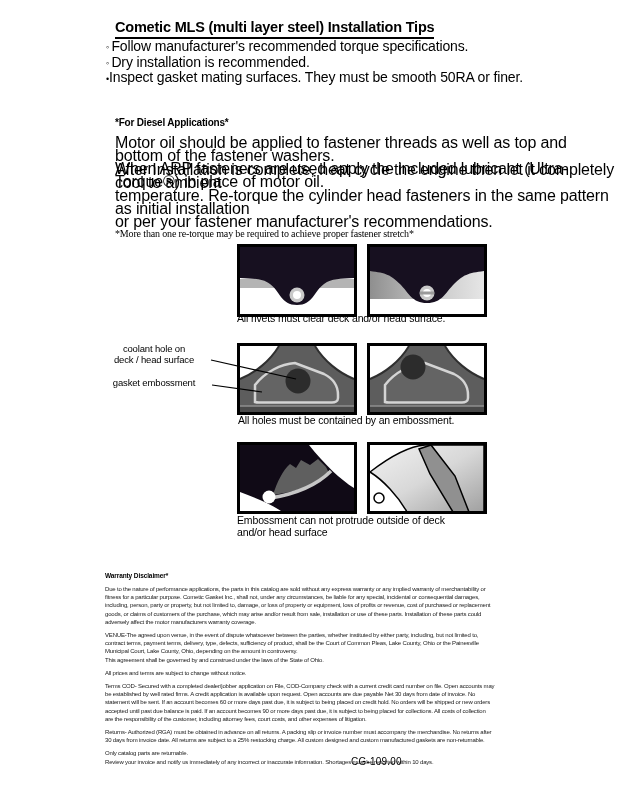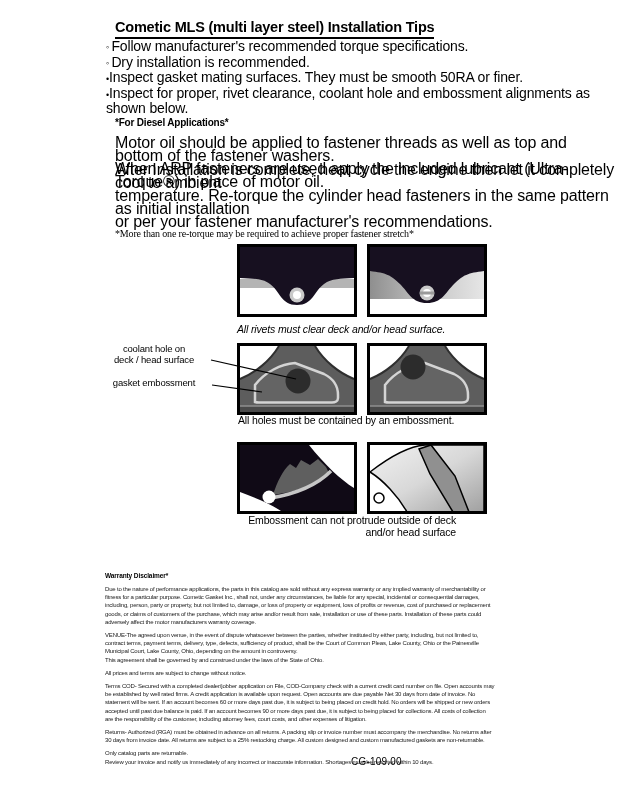--- a/index.html
+++ b/index.html
@@ -42,21 +42,20 @@
 <body>
 
 <div id="page">
 
   <div class="abs title">Cometic MLS (multi layer steel) Installation Tips</div>
 
   <div class="abs bullets">
     <div class="bullet">Follow manufacturer's recommended torque specifications.</div>
     <div class="bullet">Dry installation is recommended.</div>
     <div class="subbullet">Inspect gasket mating surfaces.  They must be smooth 50RA or finer.</div>
-    <div class="subbullet">Inspect for proper, rivet clearance, coolant hole and embossment alignments as shown below.</div>
   </div>
 
   <div class="abs h2">*For Diesel Applications*</div>
   <div class="abs para p1">Motor oil should be applied to fastener threads as well as top and bottom of the fastener washers.
 When ARP fasteners are used apply the included lubricant (Ultra-Torque®) in place of motor oil.</div>
   <div class="abs para p2">After Installation is complete, heat cycle the engine then let it completely cool to ambient
 temperature. Re-torque the cylinder head fasteners in the same pattern as initial installation
 or per your fastener manufacturer's recommendations.</div>
   <div class="abs note">*More than one re-torque may be required to achieve proper fastener stretch*</div>
 
@@ -86,21 +85,21 @@
       <rect x="3" y="3" width="114" height="67" fill="#ffffff"></rect>
       <rect x="3" y="27" width="114" height="28" fill="url(#gB)"></rect>
       <rect x="3" y="55" width="114" height="15" fill="#ffffff"></rect>
       <path d="M3,3 H117 V27 C101,29 96,31 87,40 C78,49 75,59 60,59 C45,59 42,49 33,40 C24,31 19,29 3,27 Z" fill="#171020"></path>
       <circle cx="60" cy="49" r="7.5" fill="#c9c9c9"></circle>
       <circle cx="60" cy="49" r="4" fill="#ffffff"></circle>
       <rect x="53" y="47.5" width="14" height="3" fill="#9a9a9a"></rect>
       <rect x="1.5" y="1.5" width="117" height="70" fill="none" stroke="#000000" stroke-width="3"></rect>
     </svg>
   </div>
-  <div class="abs caption" style="left:237px;top:324px;font-style:italic;">All rivets must clear deck and/or head surface.</div>
+  <div class="abs caption" style="left:237px;top:313px;">All rivets must clear deck and/or head surface.</div>
 
   <div class="abs rw-label" style="left:237px;top:327px;">RIGHT</div>
   <div class="abs rw-label" style="left:367px;top:327px;">WRONG</div>
 
   <div class="abs side-label" style="left:98px;top:343px;">coolant hole on
 deck / head surface</div>
   <div class="abs side-label" style="left:98px;top:377px;">gasket embossment</div>
 
   <div class="abs dbox" style="left:237px;top:343px;">
     <svg width="120" height="72" viewBox="0 0 120 72">
@@ -159,21 +158,21 @@
             <stop offset="1" stop-color="#a0a0a0"></stop>
         </linearGradient>
       </defs>
       <rect x="3" y="3" width="114" height="66" fill="#ffffff"></rect>
       <path d="M3,30 C25,13 45,4 58,3 L117,3 V70 H40 C31,54 16,38 3,30 Z" fill="url(#gF)" stroke="#000000" stroke-width="1.5"></path>
       <path d="M52,7 L64,3 L88,34 L102,70 L86,70 L63,32 Z" fill="#909090" stroke="#000000" stroke-width="1.5"></path>
       <circle cx="12" cy="56" r="5" fill="#ffffff" stroke="#000000" stroke-width="1.5"></circle>
       <rect x="1.5" y="1.5" width="117" height="69" fill="none" stroke="#000000" stroke-width="3"></rect>
     </svg>
   </div>
-  <div class="abs caption" style="left:224px;top:515px;width:232px;text-align:right;">Embossment can not protrude outside of deck and/or head surface</div>
+  <div class="abs caption" style="left:237px;top:515px;width:232px;">Embossment can not protrude outside of deck and/or head surface</div>
 
   <div class="abs fineprint">
     <p class="fp-head">Warranty Disclaimer*</p>
     <p class="fp">Due to the nature of performance applications, the parts in this catalog are sold without any express warranty or any implied warranty of merchantability or
 fitness for a particular purpose.  Cometic Gasket Inc., shall not, under any circumstances, be liable for any special, incidental or consequential damages,
 including, person, party or property, but not limited to, damage, or loss of property or equipment, loss of profits or revenue, cost of purchased or replacement
 goods, or claims of customers of the purchase, which may arise and/or result from sale, installation or use of these parts.  Installation of these parts could
 adversely affect the motor manufacturers warranty coverage.</p>
     <p class="fp">VENUE-The agreed upon venue, in the event of dispute whatsoever between the parties, whether instituted by either party, including, but not limited to,
 contract terms, payment terms, delivery, type, defects, sufficiency of product, shall be the Court of Common Pleas, Lake County, Ohio or the Painesville

